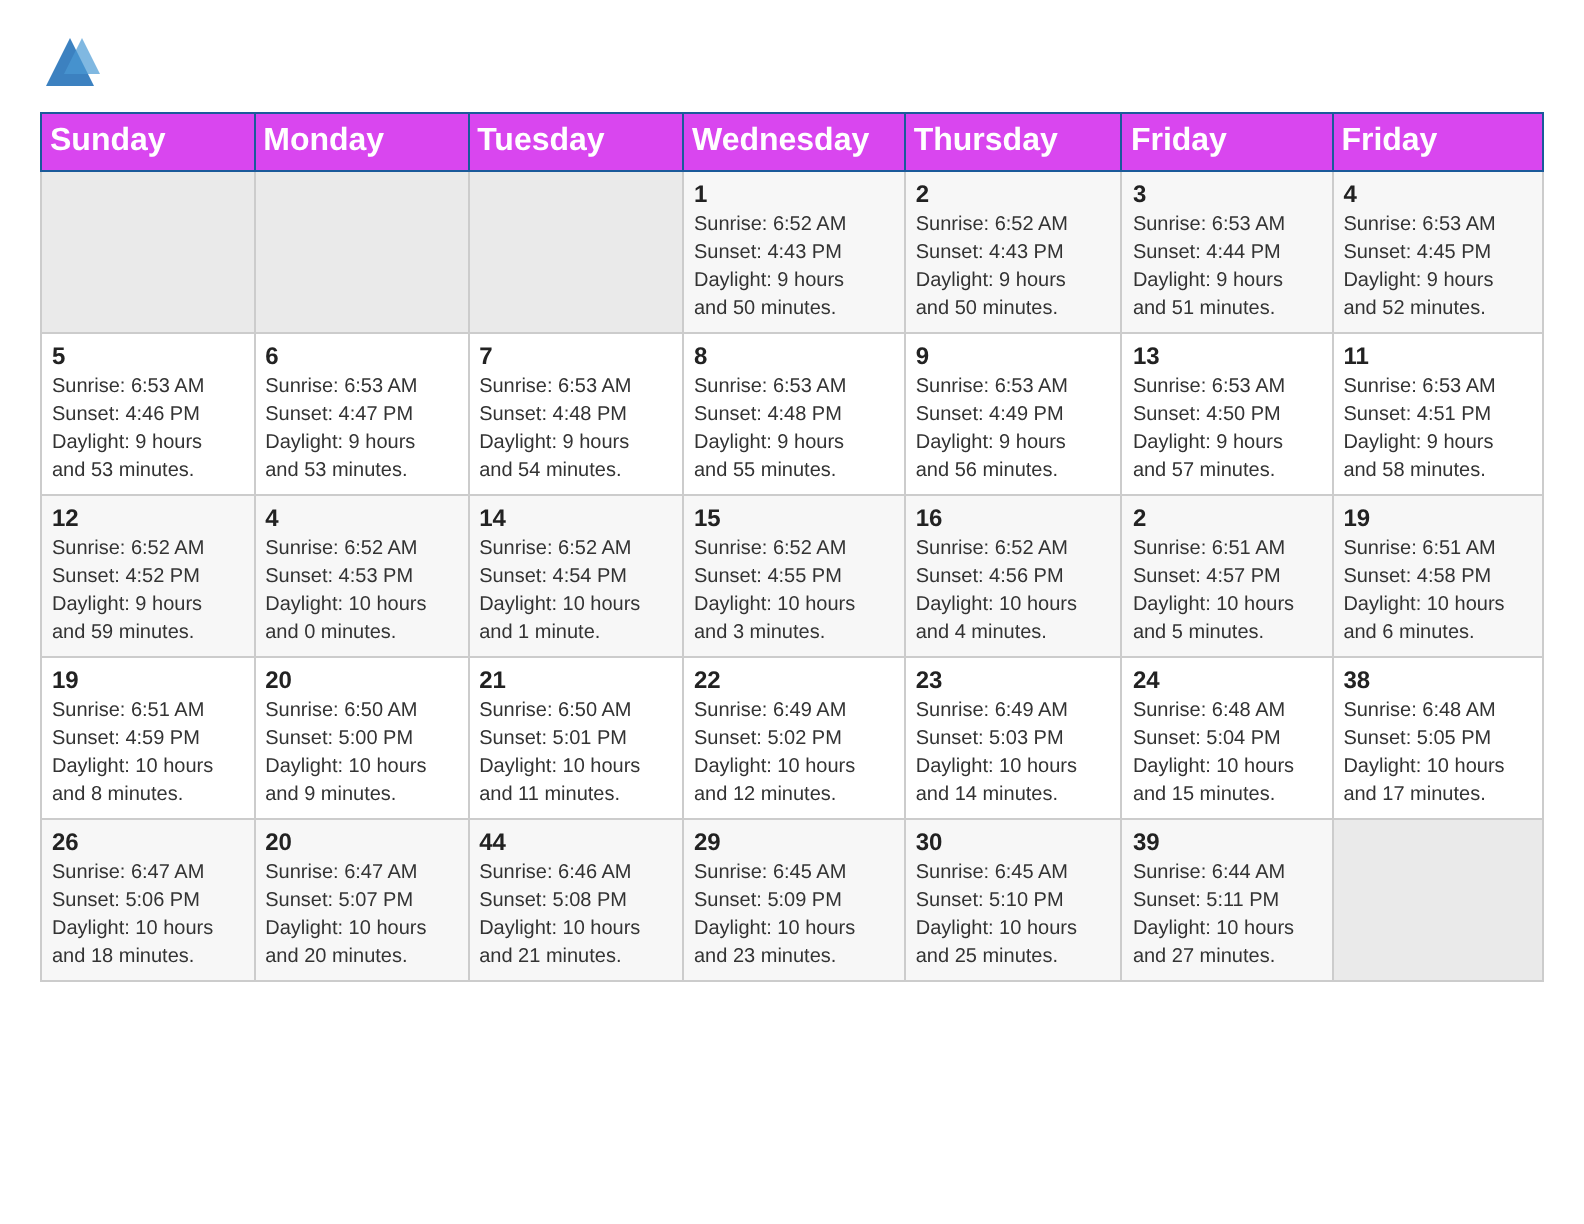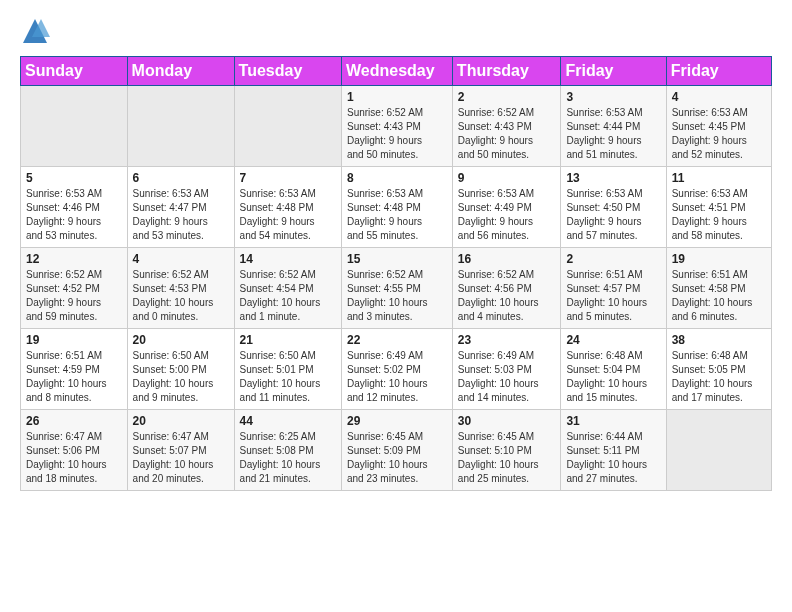--- a/index.html
+++ b/index.html
@@ -322,41 +322,41 @@
           </td>
           <td>
             <span class="day-num">20</span>
             <div class="day-info" style="white-space: pre-line;">Sunrise: 6:47 AM
 Sunset: 5:07 PM
 Daylight: 10 hours
 and 20 minutes.</div>
           </td>
           <td>
             <span class="day-num">44</span>
-            <div class="day-info" style="white-space: pre-line;">Sunrise: 6:25 AM
+            <div class="day-info" style="white-space: pre-line;">Sunrise: 6:46 AM
 Sunset: 5:08 PM
 Daylight: 10 hours
 and 21 minutes.</div>
           </td>
           <td>
             <span class="day-num">29</span>
             <div class="day-info" style="white-space: pre-line;">Sunrise: 6:45 AM
 Sunset: 5:09 PM
 Daylight: 10 hours
 and 23 minutes.</div>
           </td>
           <td>
             <span class="day-num">30</span>
             <div class="day-info" style="white-space: pre-line;">Sunrise: 6:45 AM
 Sunset: 5:10 PM
 Daylight: 10 hours
 and 25 minutes.</div>
           </td>
           <td>
-            <span class="day-num">31</span>
+            <span class="day-num">39</span>
             <div class="day-info" style="white-space: pre-line;">Sunrise: 6:44 AM
 Sunset: 5:11 PM
 Daylight: 10 hours
 and 27 minutes.</div>
           </td>
           <td class="empty"></td>
         </tr>
       </tbody>
   </table>
 </div>

